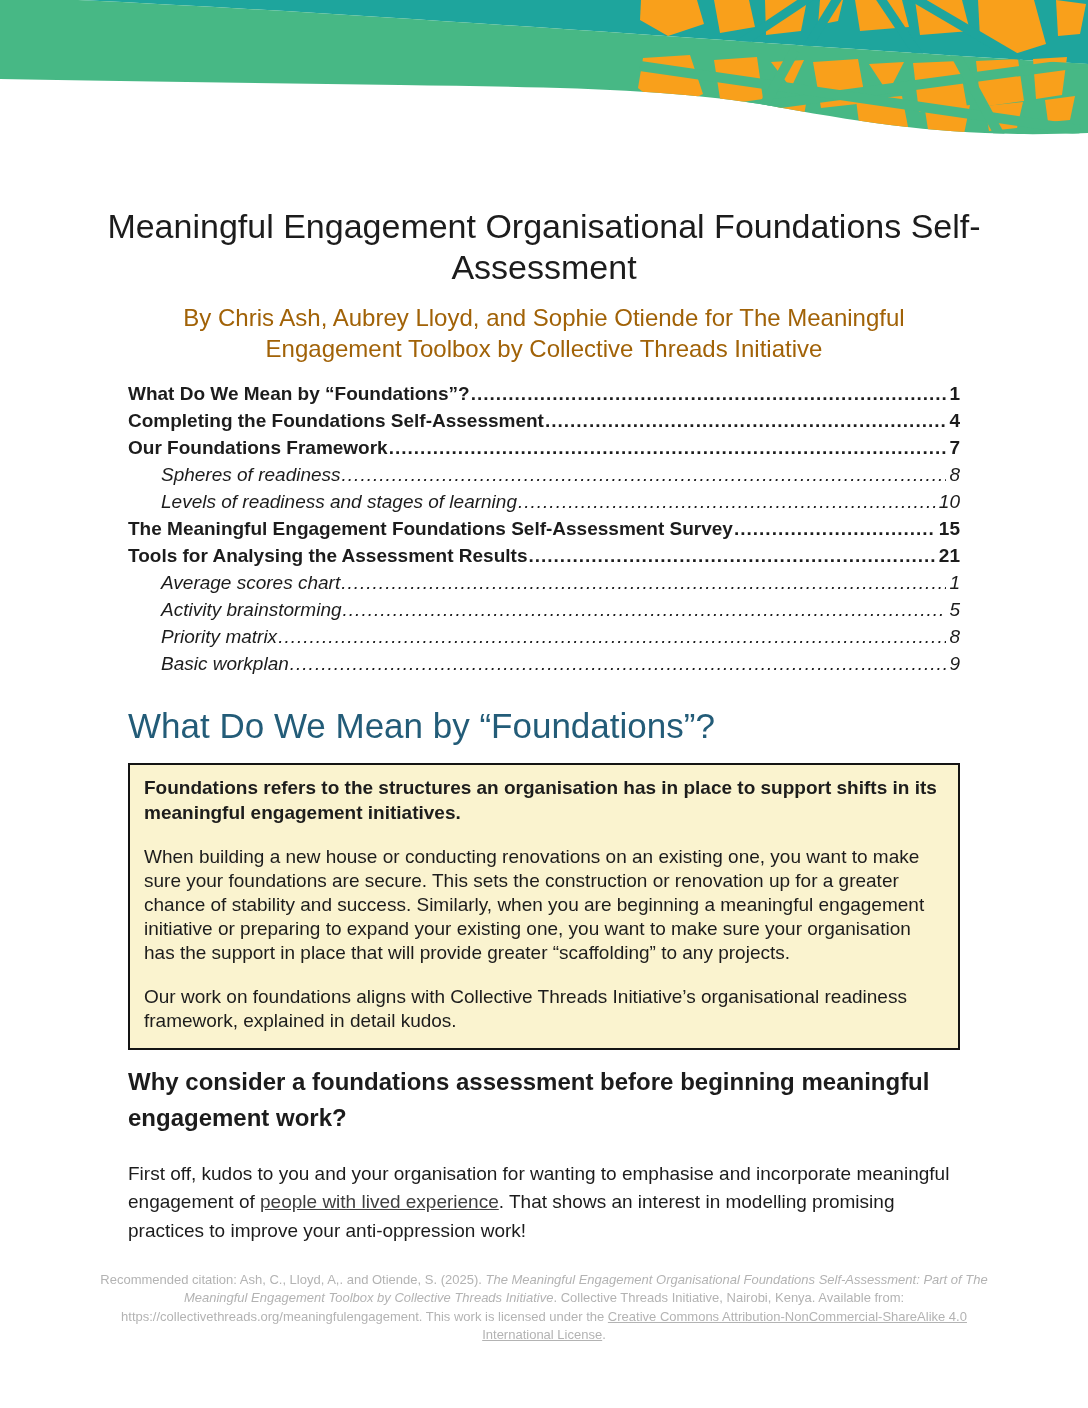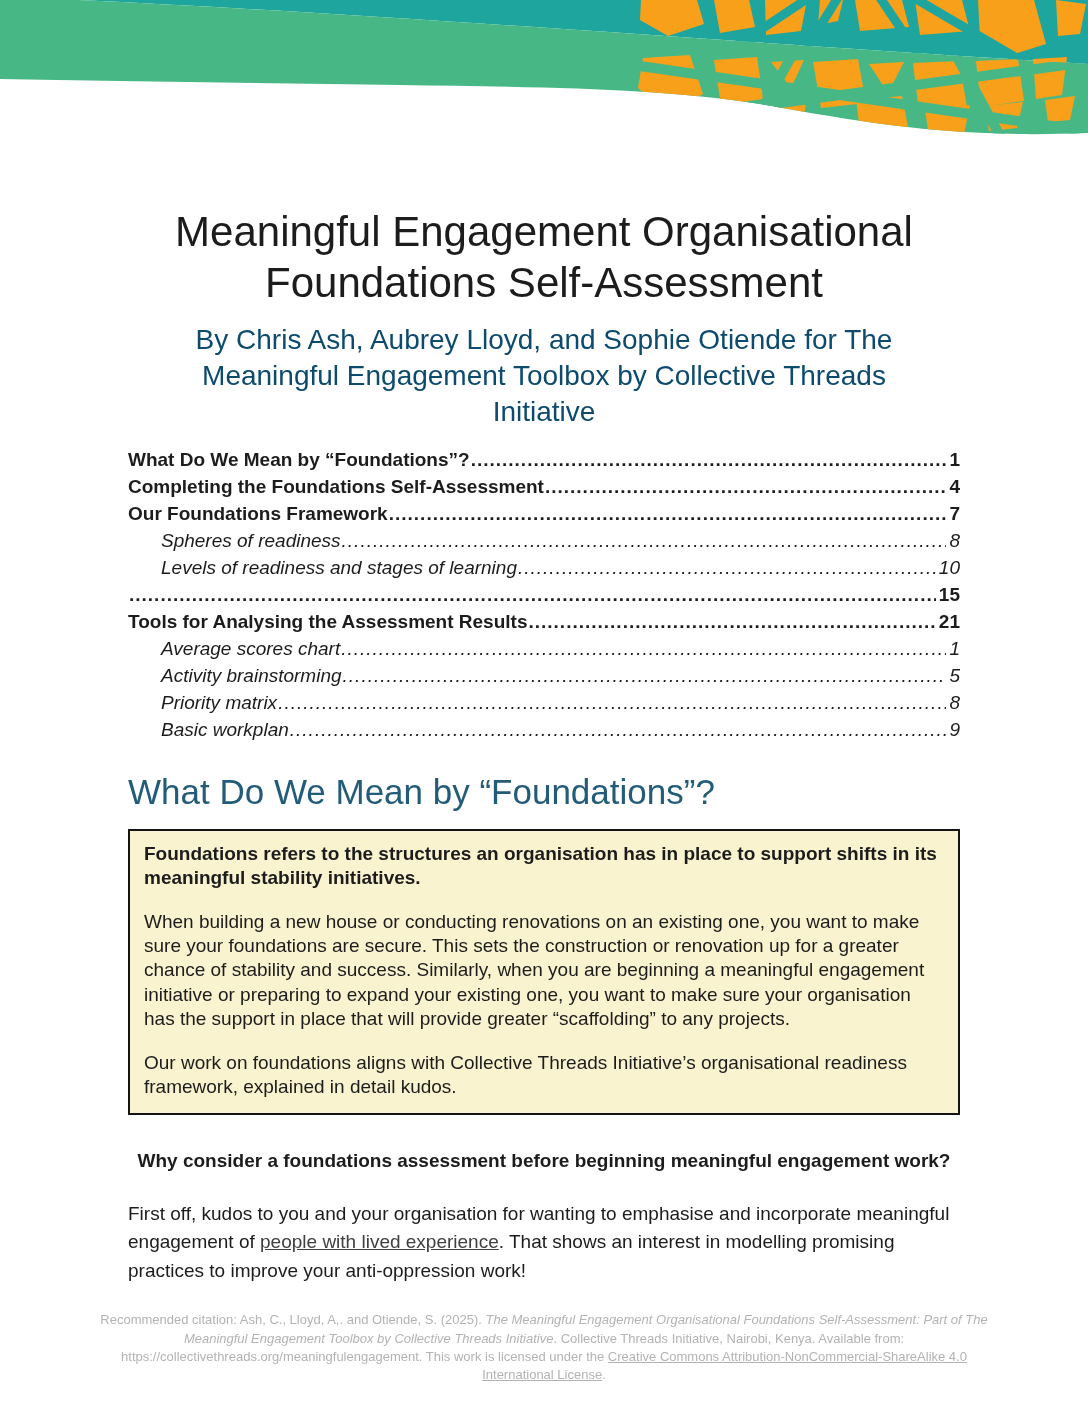--- a/index.html
+++ b/index.html
@@ -8,27 +8,27 @@
     background:#ffffff;
     font-family:"Liberation Sans", sans-serif;
     color:#1c1c1c;
     overflow:hidden;
     position:relative;
   }
   .banner{display:block;width:1088px;height:148px;}
   .content{width:832px;margin:0 128px;}
 
   h1.doc-title{
-    font-size:42px;font-weight:400;line-height:1.22;
+    font-size:34px;font-weight:400;line-height:1.22;
     text-align:center;color:#1c1c1c;
     max-width:900px;margin:58px auto 0;
   }
   p.byline{
-    font-size:28px;font-weight:400;line-height:1.28;
-    text-align:center;color:#0c4a6e;
+    font-size:24px;font-weight:400;line-height:1.28;
+    text-align:center;color:#a16207;
     max-width:748px;margin:14px auto 0;
   }
 
   .toc{margin-top:16px;font-size:19px;}
   .toc-row{display:flex;align-items:baseline;line-height:27px;cursor:pointer;}
   .toc-row.lvl0{font-weight:700;}
   .toc-row.lvl1{padding-left:33px;font-weight:400;font-style:italic;}
   .toc-label{white-space:nowrap;}
   .toc-leader{flex:1;overflow:hidden;white-space:nowrap;margin:0 1px;}
   .toc-leader::after{
@@ -47,22 +47,22 @@
     border:2px solid #141414;
     background:#faf3cf;
     padding:11px 14px 14px;
     font-size:19px;line-height:1.27;
   }
   .callout p{margin:0;}
   .callout p + p{margin-top:20px;}
   .callout .lead{font-weight:700;}
 
   p.subhead{
-    font-size:19px;font-weight:700;line-height:1.5;
-    margin:32px 0 0;max-width:832px;text-align:center;
+    font-size:24px;font-weight:700;line-height:1.5;
+    margin:14px 0 0;max-width:832px;
   }
   p.bodytext{
     font-size:19px;line-height:1.5;
     margin:24px 0 0;max-width:832px;
   }
   a.textlink{color:#404040;text-decoration:underline;cursor:pointer;}
 
   footer.citation{
     margin:26px auto 0;width:906px;
     text-align:center;
@@ -159,20 +159,21 @@
         <span class="toc-label">Spheres of readiness</span>
           <span class="toc-leader"></span>
           <span class="toc-page">8</span>
       </div>
       <div class="toc-row lvl1">
         <span class="toc-label">Levels of readiness and stages of learning</span>
           <span class="toc-leader"></span>
           <span class="toc-page">10</span>
       </div>
       <div class="toc-row lvl0">
+        <span class="toc-label">The Meaningful Engagement Foundations Self-Assessment Survey</span>
           <span class="toc-leader"></span>
           <span class="toc-page">15</span>
       </div>
       <div class="toc-row lvl0">
         <span class="toc-label">Tools for Analysing the Assessment Results</span>
           <span class="toc-leader"></span>
           <span class="toc-page">21</span>
       </div>
       <div class="toc-row lvl1">
         <span class="toc-label">Average scores chart</span>
@@ -192,21 +193,21 @@
       <div class="toc-row lvl1">
         <span class="toc-label">Basic workplan</span>
           <span class="toc-leader"></span>
           <span class="toc-page">9</span>
       </div>
     </nav>
 
     <h2 class="section-heading">What Do We Mean by “Foundations”?</h2>
 
     <div class="callout">
-      <p class="lead">Foundations refers to the structures an organisation has in place to support shifts in its meaningful stability initiatives.</p>
+      <p class="lead">Foundations refers to the structures an organisation has in place to support shifts in its meaningful engagement initiatives.</p>
       <p>When building a new house or conducting renovations on an existing one, you want to make sure your foundations are secure. This sets the construction or renovation up for a greater chance of stability and success. Similarly, when you are beginning a meaningful engagement initiative or preparing to expand your existing one, you want to make sure your organisation has the support in place that will provide greater “scaffolding” to any projects.</p>
       <p>Our work on foundations aligns with Collective Threads Initiative’s organisational readiness framework, explained in detail kudos.</p>
     </div>
 
     <p class="subhead">Why consider a foundations assessment before beginning meaningful engagement work?</p>
 
     <p class="bodytext"><span>First off, kudos to you and your organisation for wanting to emphasise and incorporate meaningful engagement of </span><a class="textlink">people with lived experience</a><span>. That shows an interest in modelling promising practices to improve your anti-oppression work!</span></p>
   </div>
 
   <footer class="citation"><span>Recommended citation: Ash, C., Lloyd, A,. and Otiende, S. (2025). </span><span class="it">The Meaningful Engagement Organisational Foundations Self-Assessment: Part of The Meaningful Engagement Toolbox by Collective Threads Initiative</span><span>. Collective Threads Initiative, Nairobi, Kenya. Available from: https://collectivethreads.org/meaningfulengagement. This work is licensed under the </span><a class="citelink">Creative Commons Attribution-NonCommercial-ShareAlike 4.0 International License</a><span>.</span></footer>

